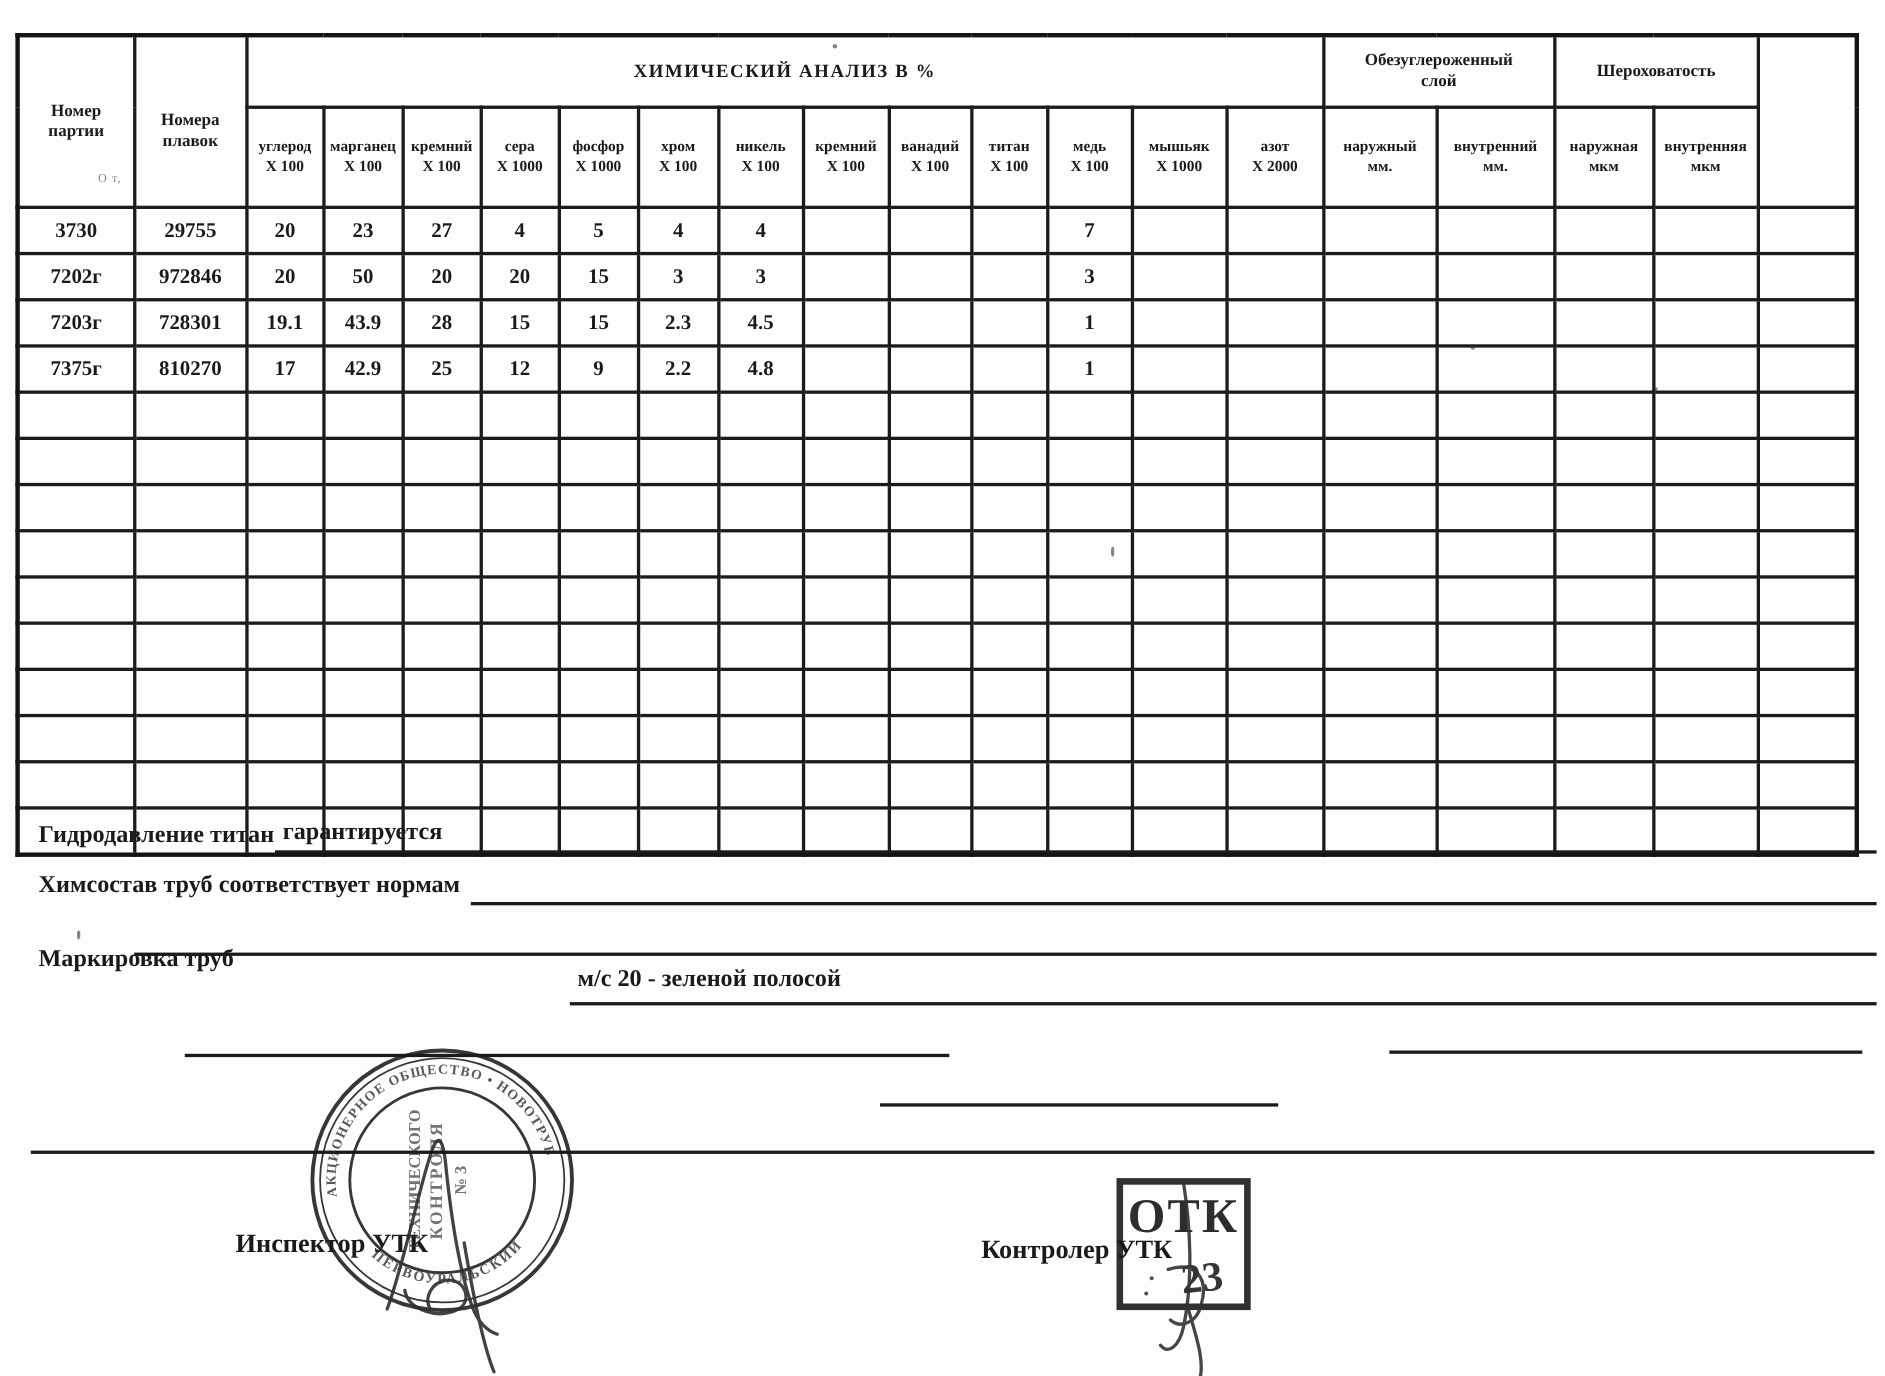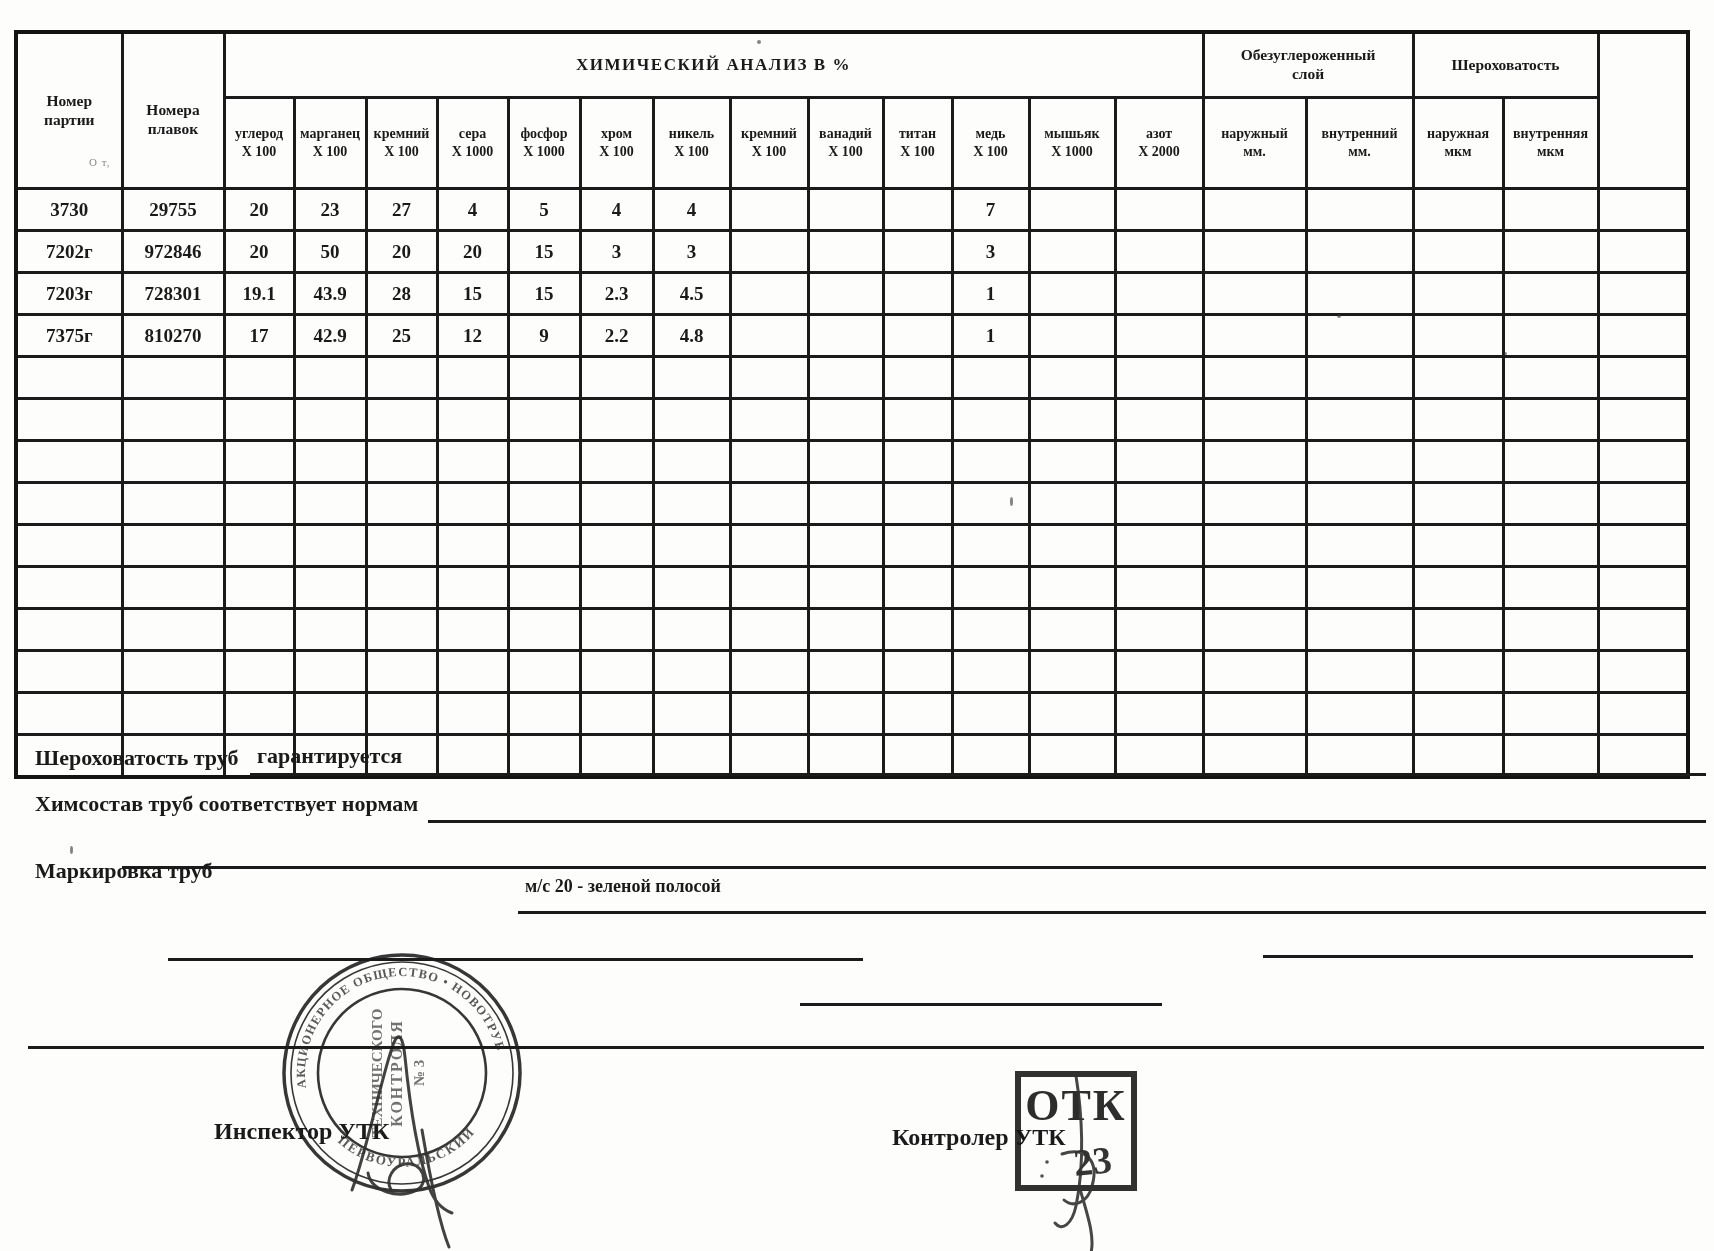--- a/index.html
+++ b/index.html
@@ -431,27 +431,27 @@
 
   <div class="line" style="left:250px;top:773px;width:1456px;"></div>
   <div class="line" style="left:428px;top:820px;width:1278px;"></div>
   <div class="line" style="left:122px;top:866px;width:1584px;"></div>
   <div class="line" style="left:518px;top:911px;width:1188px;"></div>
   <div class="line" style="left:168px;top:958px;width:695px;"></div>
   <div class="line" style="left:1263px;top:955px;width:430px;"></div>
   <div class="line" style="left:800px;top:1003px;width:362px;"></div>
   <div class="line" style="left:28px;top:1046px;width:1676px;"></div>
 
-  <div class="flabel" style="left:35px;top:745px;">Шероховатость труб</div>
+  <div class="flabel" style="left:35px;top:745px;">Гидродавление титан</div>
   <div class="fvalue" style="left:257px;top:743px;">гарантируется</div>
 
   <div class="flabel" style="left:35px;top:791px;">Химсостав труб соответствует нормам</div>
 
   <div class="flabel" style="left:35px;top:858px;">Маркировка труб</div>
-  <div class="fvalue" style="left:525px;top:876px;font-size:18px;">м/с 20 - зеленой полосой</div>
+  <div class="fvalue" style="left:525px;top:876px;font-size:22px;">м/с 20 - зеленой полосой</div>
 
 
   <div class="sig-label" style="left:190px;top:1118px;">Инспектор  УТК</div>
   <div class="sig-label" style="left:868px;top:1124px;">Контролер УТК</div>
 
   <svg class="stamp" style="left:272px;top:945px;overflow:visible;" width="260" height="306" viewBox="0 0 260 306">
     <g transform="rotate(-10 130 128)" fill="none" stroke="#1c1c1c">
       <circle cx="130" cy="128" r="118" stroke-width="3.5"></circle>
       <circle cx="130" cy="128" r="111" stroke-width="1.6"></circle>
       <circle cx="130" cy="128" r="84" stroke-width="2.6"></circle>

